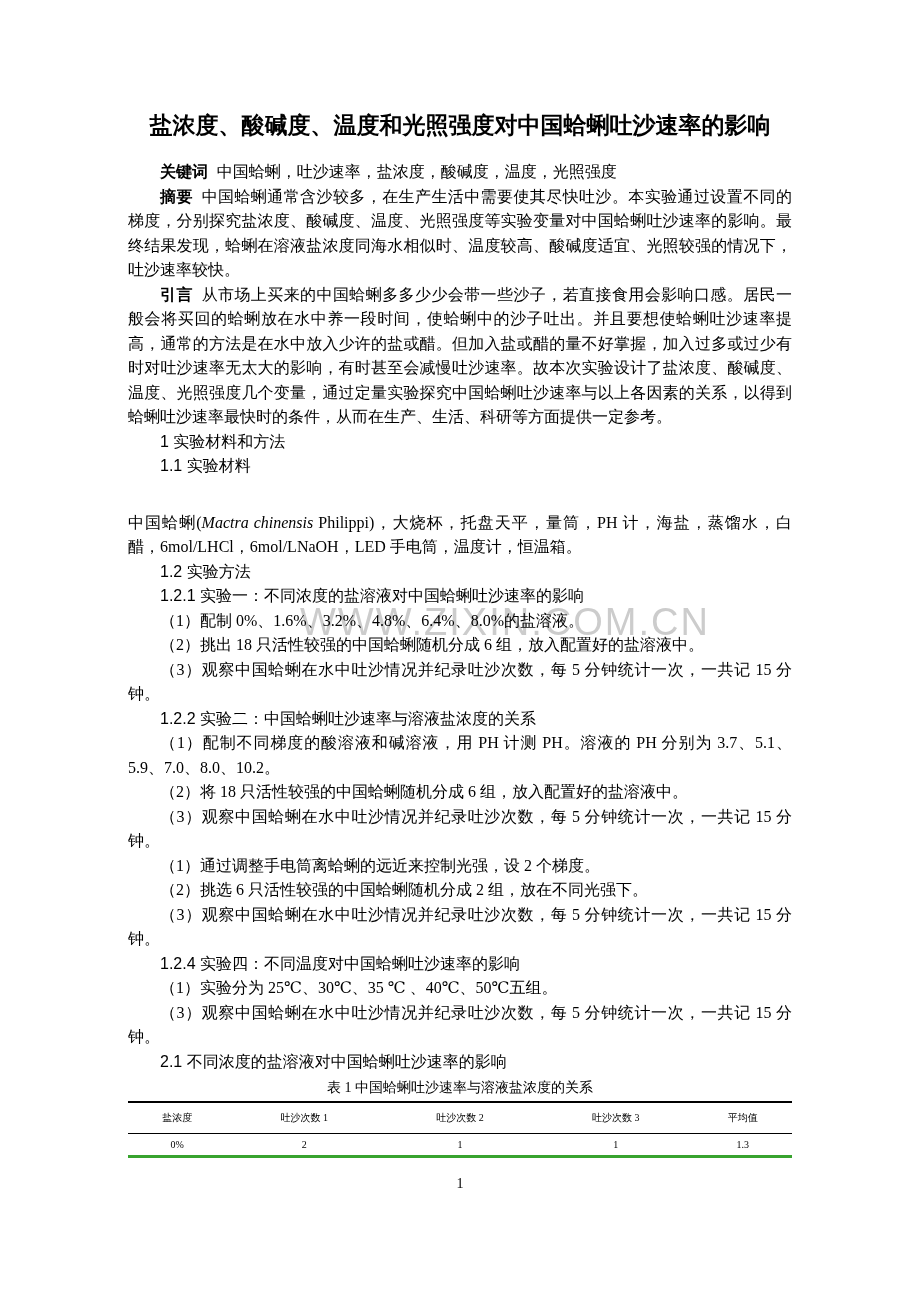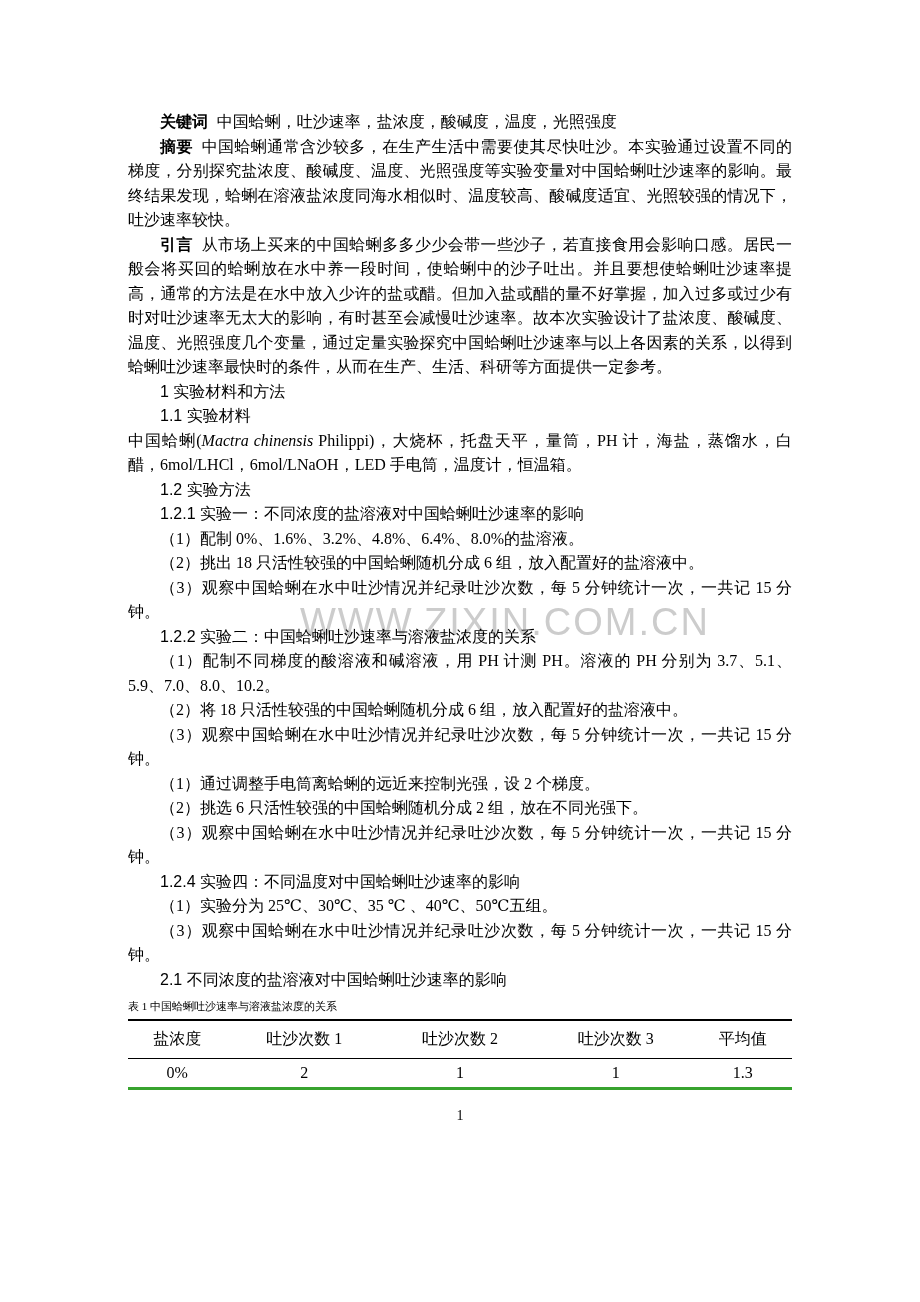--- a/index.html
+++ b/index.html
@@ -27,21 +27,21 @@
     text-align: center;
     margin: 0 0 20px 0;
   }
   p.body-para {
     font-size: 16px;
     line-height: 24.5px;
     margin: 0;
     text-align: justify;
     text-indent: 2em;
   }
-  p.no-indent { text-indent: 0; }
+  p.no-indent { text-indent: 0; margin-top: 32px; }
   .lead {
     font-family: "Liberation Sans", "DejaVu Sans", sans-serif;
     font-weight: bold;
     margin-right: 0.55em;
   }
   .heading {
     font-family: "Liberation Sans", "DejaVu Sans", sans-serif;
     font-weight: normal;
     font-size: 16px;
     line-height: 24.5px;
@@ -56,28 +56,29 @@
     top: 601px;
     font-family: "Liberation Sans", "DejaVu Sans", sans-serif;
     font-size: 38px;
     letter-spacing: 2px;
     color: var(--watermark, #cccccc);
     white-space: nowrap;
     pointer-events: none;
     user-select: none;
   }
   .table-caption {
-    font-size: 11px;
+    font-size: 14px;
     line-height: 22px;
+    text-align: center;
     margin: 3px 0 2px 0;
   }
   table.t1 {
     width: 100%;
     border-collapse: collapse;
-    font-size: 16px;
+    font-size: 10px;
   }
   .t1 thead tr {
     border-top: 2px solid #000;
     border-bottom: 1px solid #000;
   }
   .t1 th {
     font-weight: normal;
     text-align: center;
     padding: 8px 0;
   }
@@ -95,20 +96,21 @@
 </style>
 </head>
 <body>
 
 <div class="page">
 
   <div class="watermark">WWW.ZIXIN.COM.CN</div>
 
   <div class="content">
 
+    <h1 class="doc-title">盐浓度、酸碱度、温度和光照强度对中国蛤蜊吐沙速率的影响</h1>
 
     <p class="body-para"><span class="lead">关键词</span><span>中国蛤蜊，吐沙速率，盐浓度，酸碱度，温度，光照强度</span></p>
 
     <p class="body-para"><span class="lead">摘要</span><span>中国蛤蜊通常含沙较多，在生产生活中需要使其尽快吐沙。本实验通过设置不同的梯度，分别探究盐浓度、酸碱度、温度、光照强度等实验变量对中国蛤蜊吐沙速率的影响。最终结果发现，蛤蜊在溶液盐浓度同海水相似时、温度较高、酸碱度适宜、光照较强的情况下，吐沙速率较快。</span></p>
 
     <p class="body-para"><span class="lead">引言</span><span>从市场上买来的中国蛤蜊多多少少会带一些沙子，若直接食用会影响口感。居民一般会将买回的蛤蜊放在水中养一段时间，使蛤蜊中的沙子吐出。并且要想使蛤蜊吐沙速率提高，通常的方法是在水中放入少许的盐或醋。但加入盐或醋的量不好掌握，加入过多或过少有时对吐沙速率无太大的影响，有时甚至会减慢吐沙速率。故本次实验设计了盐浓度、酸碱度、温度、光照强度几个变量，通过定量实验探究中国蛤蜊吐沙速率与以上各因素的关系，以得到蛤蜊吐沙速率最快时的条件，从而在生产、生活、科研等方面提供一定参考。</span></p>
 
     <h2 class="heading">1 实验材料和方法</h2>
 
     <h3 class="heading">1.1 实验材料</h3>

